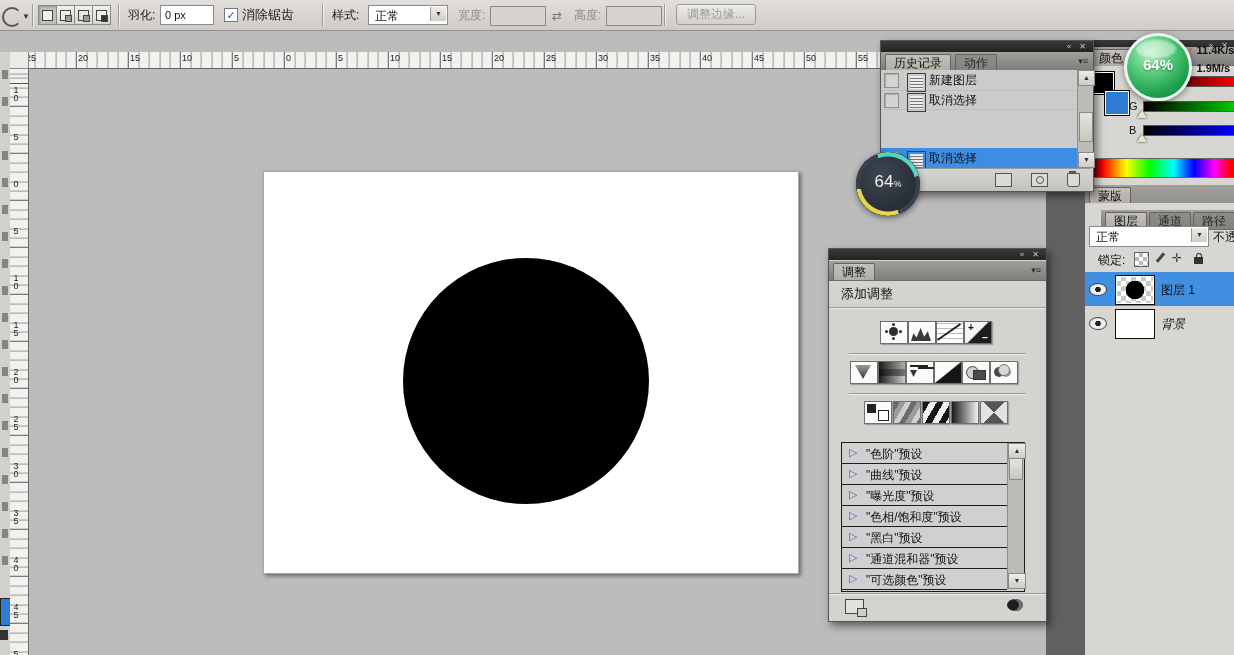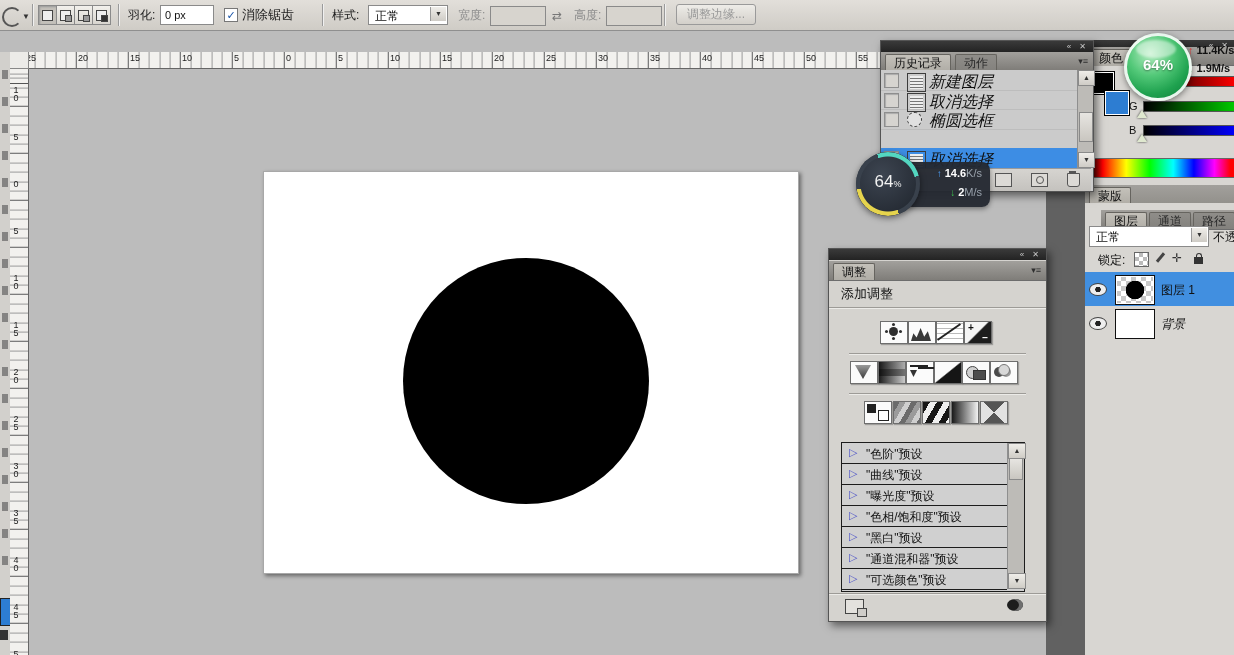--- a/index.html
+++ b/index.html
@@ -89,21 +89,21 @@
   #hist-list{left:0;top:29px;width:196px;height:98px;background:#cbcbcb;}
   .hist-row{position:absolute;left:0;top:calc(var(--i)*19.6px);width:100%;height:19.6px;
     border-bottom:1px solid #bdbdbd;}
   .hist-row.selected{background:#3d8de4;border-bottom-color:#3d8de4;}
   .hist-chk{position:absolute;left:3px;top:3px;width:13px;height:13px;background:#d6d4d0;
     border:1px solid #8e8e8e;box-shadow:inset 1px 1px 1px #aaa;}
   .hist-ic{position:absolute;left:26px;top:3px;width:13px;height:13px;border:1px solid #3c3c3c;background:#e9e9e9;}
   .hist-row[data-icon="doc"] .hist-ic{background:repeating-linear-gradient(#eee 0 2px,#777 2px 3px) content-box #eee;padding:2px;}
   .hist-row[data-icon="ellipse"] .hist-ic{border:1px dashed #3c3c3c;border-radius:50%;background:#e0e0e0;}
   .hist-row[data-icon="fill"] .hist-ic{background:linear-gradient(135deg,#bbb 50%,#eee 50%);}
-  .hist-lab{position:absolute;left:48px;top:2px;font-size:16px;color:#111;font-style:italic;}
+  .hist-lab{position:absolute;left:48px;top:2px;font-size:12px;color:#111;}
   .hist-ptr{position:absolute;left:15px;top:5px;width:0;height:0;display:none;
     border-left:7px solid #f2f2f2;border-top:5px solid transparent;border-bottom:5px solid transparent;}
   .hist-row.selected .hist-ptr{display:block;}
   .vscroll{position:absolute;background:#bdbbb7;border-left:1px solid #8f8f8f;}
   .sbtn{position:absolute;left:0;width:100%;height:14px;background:linear-gradient(#efede9,#cfccc6);
     border:1px solid #8a8a8a;font-size:7px;color:#333;text-align:center;line-height:13px;}
   .sthumb{position:absolute;left:1px;width:12px;background:linear-gradient(#e7e5e1,#c9c6c0);border:1px solid #8a8a8a;}
   #hist-bottom{left:0;top:127px;width:210px;height:22px;background:linear-gradient(#d6d4d0,#c4c2be);
     border-top:1px solid #9a9a9a;}
   .mini-ic{position:absolute;top:4px;width:15px;height:12px;border:1px solid #555;background:#dcdad6;}
@@ -534,26 +534,20 @@
           <span class="hist-lab">新建图层</span>
         </div>
 
         <div class="hist-row" data-icon="doc" style="--i: 1;">
           <span class="hist-chk"></span>
 
           <span class="hist-ic"></span>
           <span class="hist-lab">取消选择</span>
         </div>
 
-        <div class="hist-row" data-icon="ellipse" style="--i: 2;">
-          <span class="hist-chk"></span>
-
-          <span class="hist-ic"></span>
-          <span class="hist-lab">椭圆选框</span>
-        </div>
 
 
         <div class="hist-row selected" data-icon="doc" style="--i: 4;">
           <span class="hist-chk"></span>
           <span class="hist-ptr"></span>
           <span class="hist-ic"></span>
           <span class="hist-lab">取消选择</span>
         </div>
       </div>
     <div class="vscroll" style="left:196px;top:29px;width:15px;height:98px">
@@ -562,28 +556,20 @@
       <div class="sbtn" style="bottom:0">▼</div>
     </div>
     <div id="hist-bottom" class="abs">
       <span class="mini-ic" style="left:114px"></span>
       <span class="mini-ic cam" style="left:150px"></span>
       <span class="mini-ic trash" style="left:186px"></span>
     </div>
   </div>
 
 
-  <div id="dark-tip" class="abs">
-    <div class="tip-row" style="top:5px">
-      <span class="arr up">↑</span><span>14.6</span><span class="unit">K/s</span>
-    </div>
-    <div class="tip-row" style="top:24px">
-      <span class="arr down">↓</span><span>2</span><span class="unit">M/s</span>
-    </div>
-  </div>
   <div id="dark-ball" class="abs">
     <div class="arc" id="arc-teal"></div>
     <div class="arc" id="arc-yellow"></div>
     <div class="pct"><span>64</span><small>%</small></div>
   </div>
 
   <div id="green-speeds" class="abs">
     <div class="gs-row" style="top:0">
       <span class="arr red">↑</span> <span>11.4K/s</span>
     </div>

